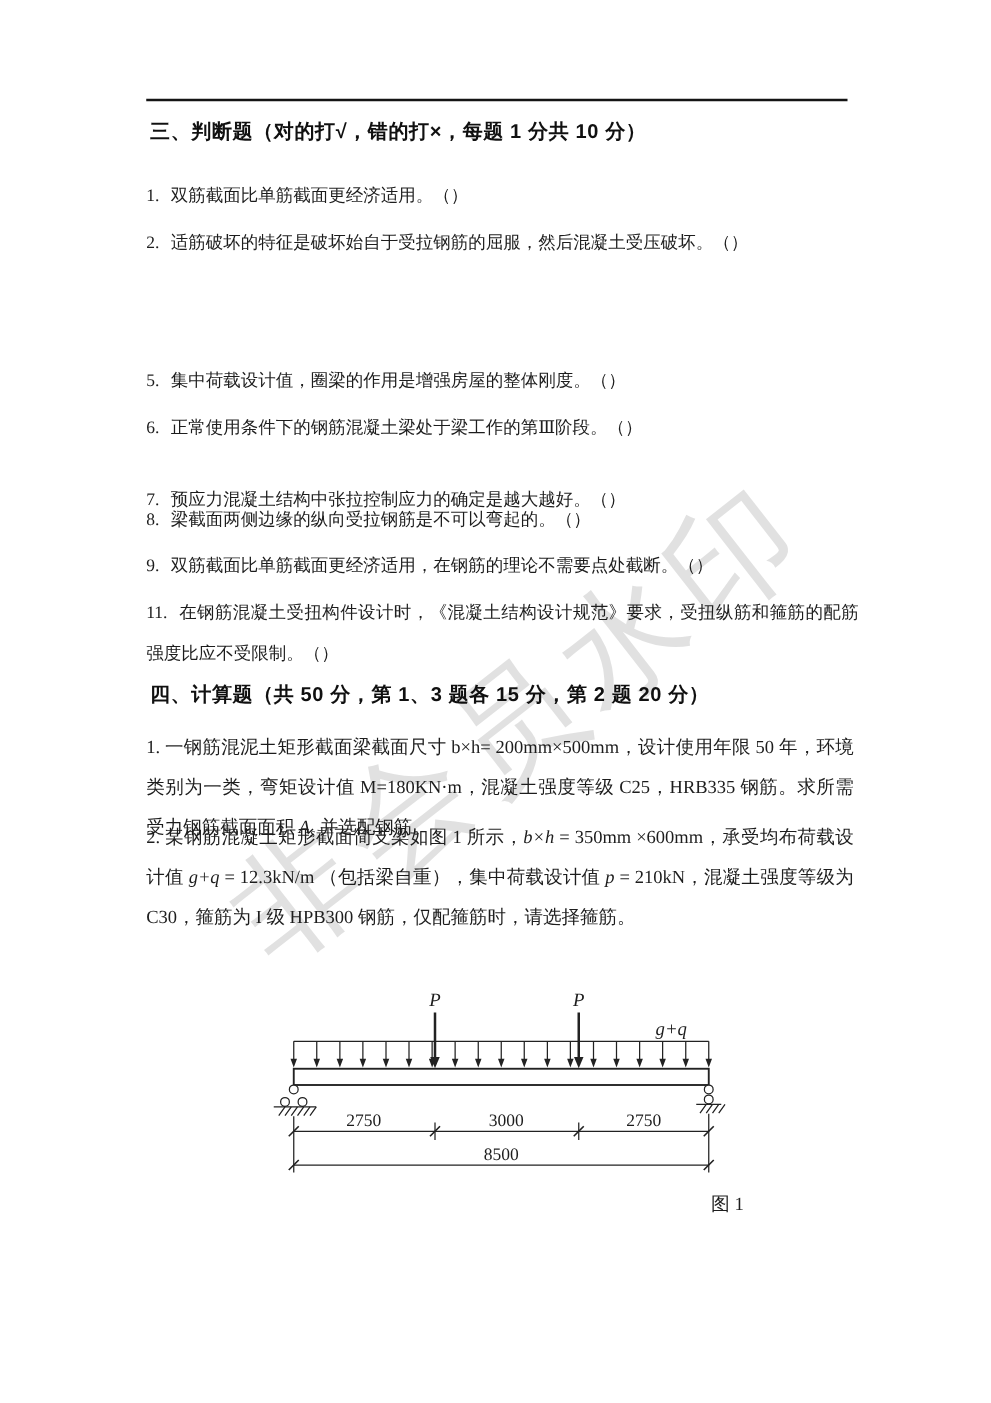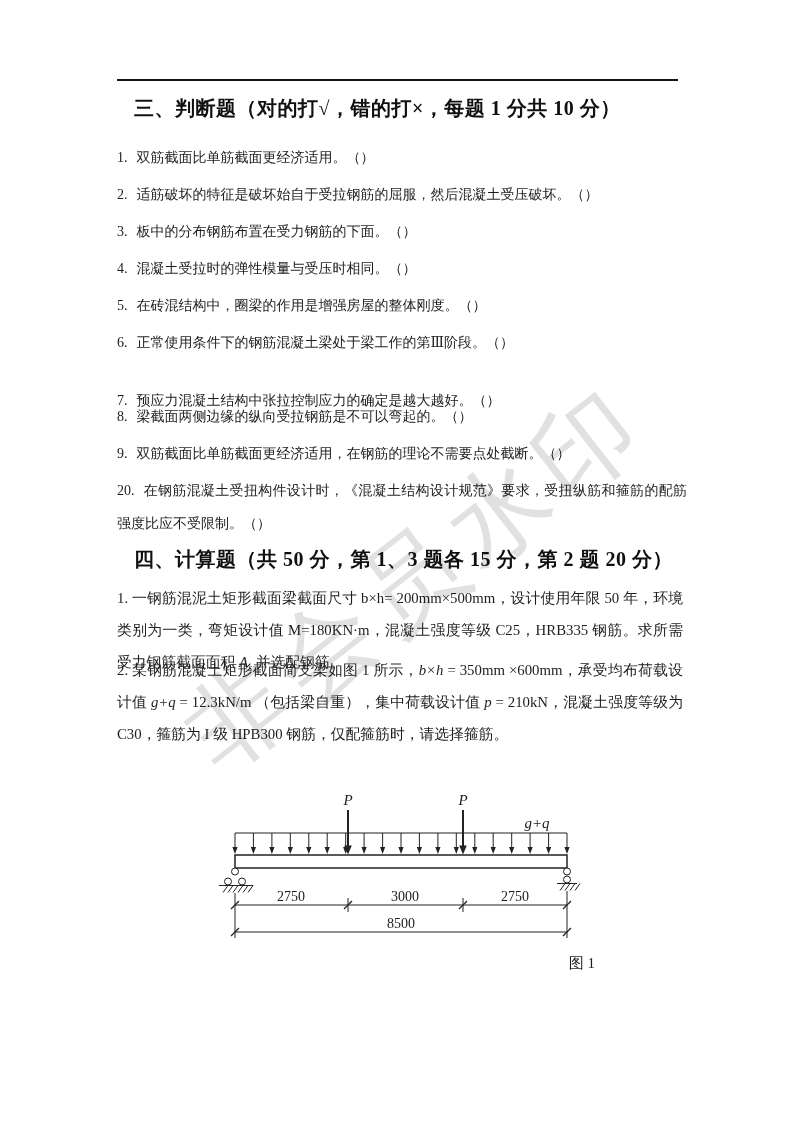--- a/index.html
+++ b/index.html
@@ -10,23 +10,23 @@
   }
   .top-rule { position:absolute; left:117px; top:79px; width:561px; height:2px; background:#141414; }
   .watermark {
     position:absolute; left:85px; top:512px; width:660px; height:130px;
     font-size:100px; letter-spacing:10px; color:rgba(120,120,120,0.22);
     text-align:center; white-space:nowrap;
     transform:rotate(-38deg); transform-origin:50% 50%;
     font-family:"Liberation Sans","DejaVu Sans",sans-serif; pointer-events:none;
   }
   .sec-title {
-    position:absolute; left:134px; width:565px;
-    font-family:Liberation Serif, serif;
-    font-weight:700; font-size:20px; color:#101010; letter-spacing:0.5px; white-space:nowrap;
+    position:absolute; left:120px; width:565px;
+    font-family:Liberation Sans, sans-serif;
+    font-weight:700; font-size:16px; color:#101010; letter-spacing:0.5px; white-space:nowrap;
   }
   .q {
     position:absolute; left:117px; width:570px;
     font-size:14px; line-height:33px; color:#1d1d1d; text-align:justify;
   }
   .qnum { margin-right:9px; }
   .para {
     position:absolute; left:117px; width:566px;
     font-size:14.8px; line-height:32px; color:#1d1d1d; text-align:justify;
   }
@@ -51,43 +51,37 @@
   <div class="watermark">非会员水印</div>
 
   <div class="sec-title" style="top:95px;">三、判断题（对的打√，错的打×，每题 1 分共 10 分）</div>
 
   <div class="q" style="top:141px;">
     <span class="qnum">1.</span><span>双筋截面比单筋截面更经济适用。（）</span>
   </div>
   <div class="q" style="top:178px;">
     <span class="qnum">2.</span><span>适筋破坏的特征是破坏始自于受拉钢筋的屈服，然后混凝土受压破坏。（）</span>
   </div>
-  <div class="q" style="top:215px;">
-    <span class="qnum">3.</span><span>板中的分布钢筋布置在受力钢筋的下面。（）</span>
-  </div>
-  <div class="q" style="top:252px;">
-    <span class="qnum">4.</span><span>混凝土受拉时的弹性模量与受压时相同。（）</span>
-  </div>
   <div class="q" style="top:289px;">
-    <span class="qnum">5.</span><span>在砖混结构中，圈梁的作用是增强房屋的整体刚度。（）</span>
+    <span class="qnum">5.</span><span>集中荷载设计值，圈梁的作用是增强房屋的整体刚度。（）</span>
   </div>
   <div class="q" style="top:326px;">
     <span class="qnum">6.</span><span>正常使用条件下的钢筋混凝土梁处于梁工作的第Ⅲ阶段。（）</span>
   </div>
   <div class="q" style="top:384px;">
     <span class="qnum">7.</span><span>预应力混凝土结构中张拉控制应力的确定是越大越好。（）</span>
   </div>
   <div class="q" style="top:400px;">
     <span class="qnum">8.</span><span>梁截面两侧边缘的纵向受拉钢筋是不可以弯起的。（）</span>
   </div>
   <div class="q" style="top:437px;">
     <span class="qnum">9.</span><span>双筋截面比单筋截面更经济适用，在钢筋的理论不需要点处截断。（）</span>
   </div>
   <div class="q" style="top:474px;">
-    <span class="qnum">20.</span><span>在钢筋混凝土受扭构件设计时，《混凝土结构设计规范》要求，受扭纵筋和箍筋的配筋强度比应不受限制。（）</span>
+    <span class="qnum">11.</span><span>在钢筋混凝土受扭构件设计时，《混凝土结构设计规范》要求，受扭纵筋和箍筋的配筋强度比应不受限制。（）</span>
   </div>
 
   <div class="sec-title" style="top:546px;">四、计算题（共 50 分，第 1、3 题各 15 分，第 2 题 20 分）</div>
 
   <div class="para" style="top:582px;"><span>1. 一钢筋混泥土矩形截面梁截面尺寸 b×h= 200mm×500mm，设计使用年限 50 年，环境类别为一类，弯矩设计值 M=180KN·m，混凝土强度等级 C25，HRB335 钢筋。求所需受力钢筋截面面积 </span><span class="var">A</span><sub>s</sub><span> 并选配钢筋。</span></div>
 
   <div class="para" style="top:654px;"><span>2. 某钢筋混凝土矩形截面简支梁如图 1 所示，</span><span class="var">b×h</span><span> = 350mm ×600mm，承受均布荷载设计值 </span><span class="var">g+q</span><span> = 12.3kN/m （包括梁自重），集中荷载设计值 </span><span class="var">p</span><span> = 210kN，混凝土强度等级为 C30，箍筋为 I 级 HPB300 钢筋，仅配箍筋时，请选择箍筋。</span></div>
 
   <div class="figure-wrap">
     <svg width="380" height="152" viewBox="0 0 380 152">

